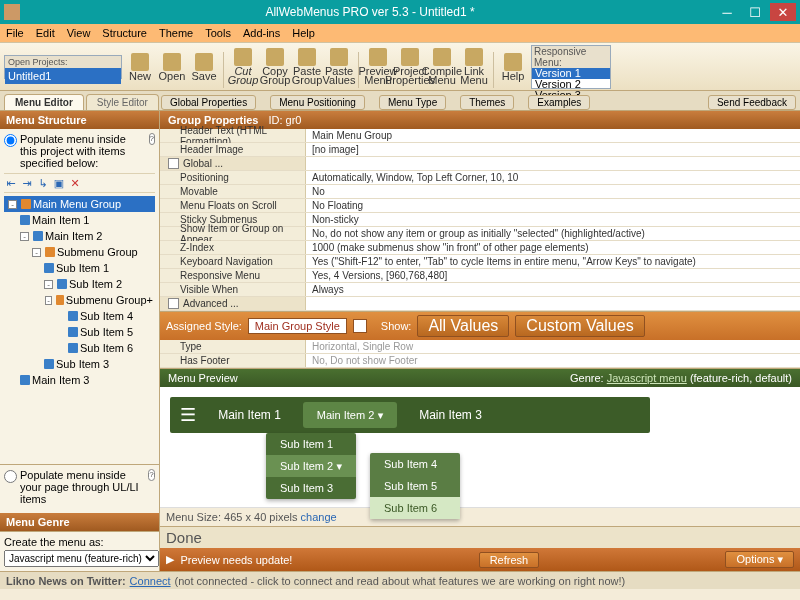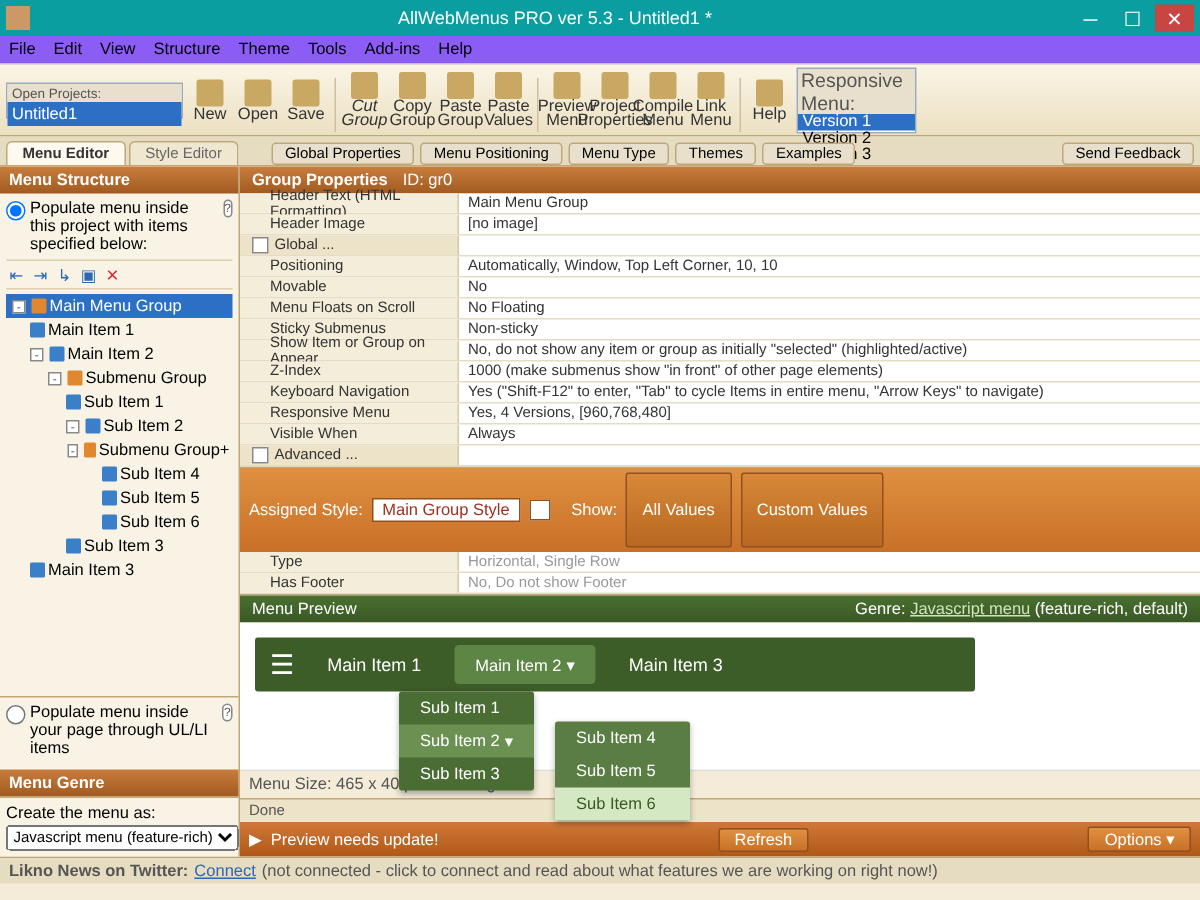--- a/index.html
+++ b/index.html
@@ -2,37 +2,37 @@
 <html><head>
 <meta charset="utf-8">
 <style>
 *{box-sizing:border-box;margin:0;padding:0;font-family:Tahoma,Arial,sans-serif;font-size:11px}
 body{background:#f4ecd9;width:800px;height:600px;overflow:hidden}
 .titlebar{height:24px;background:#0a9ea0;color:#fff;display:flex;align-items:center;padding:0 4px}
 .titlebar .icon{width:16px;height:16px;background:#c96;margin-right:8px}
 .titlebar .title{flex:1;text-align:center;font-size:12px}
 .titlebar .btn{width:26px;height:18px;margin-left:2px;display:flex;align-items:center;justify-content:center;color:#fff;font-size:13px}
 .titlebar .close{background:#c84541}
-.menubar{height:19px;background:#8b5cf6;border-bottom:1px solid #d0c3a3;display:flex;align-items:center;padding:0 6px;gap:12px}
+.menubar{height:19px;background:#fdba74;border-bottom:1px solid #d0c3a3;display:flex;align-items:center;padding:0 6px;gap:12px}
 .menubar span{cursor:pointer}
 .toolbar-row{height:48px;background:linear-gradient(#faf5e6,#ece0c2);border-bottom:1px solid #bfa77a;display:flex;align-items:center;padding:2px 4px;gap:2px}
 .open-proj{width:118px;height:24px;border:1px solid #9ab;background:#fff;font-size:9px}
 .open-proj .hdr{background:#e8e0cc;padding:1px 3px;color:#555;font-size:9px}
 .open-proj .sel{background:#2b70c4;color:#fff;padding:2px 3px}
 .tbtn{width:32px;height:42px;display:flex;flex-direction:column;align-items:center;justify-content:center;font-size:8.5px;color:#333;border-radius:3px;cursor:pointer}
 .tbtn .ic{width:18px;height:18px;background:#c8a862;border-radius:2px;margin-bottom:1px}
 .sep{width:1px;height:36px;background:#cdbf9f;margin:0 3px}
 .resp-box{width:80px;height:44px;border:1px solid #9ab;background:#fff;font-size:9px}
-.resp-box .hdr{background:#e8e0cc;padding:0 2px;font-size:13px;color:#555}
+.resp-box .hdr{background:#e8e0cc;padding:0 2px;font-size:10px;color:#555}
 .resp-box .item{padding:0 3px;line-height:11px}
 .resp-box .item.sel{background:#2b70c4;color:#fff}
 .tabrow{height:20px;background:#e6dcc2;border-bottom:1px solid #bfa77a;display:flex;align-items:flex-end;padding:0 4px;gap:2px}
 .tab{padding:2px 10px;background:#efe7d0;border:1px solid #bfa77a;border-bottom:none;border-radius:4px 4px 0 0;font-size:10px;color:#666;cursor:pointer}
 .tab.active{background:#fdf9ee;color:#333;font-weight:bold}
-.pillrow{display:flex;gap:4px;margin-left:20px;align-items:flex-end}
+.pillrow{display:flex;gap:14px;align-items:flex-end}
 .pill{padding:1px 8px;background:#e8e0cc;border:1px solid #bfa77a;border-radius:3px;font-size:10px;cursor:pointer}
 .feedback{margin-left:auto;padding:1px 8px;background:#e8e0cc;border:1px solid #bfa77a;border-radius:3px;font-size:10px}
 .main{display:flex;height:460px}
 .left{width:160px;background:#f8f3e5;border-right:1px solid #bfa77a;display:flex;flex-direction:column}
 .panel-hdr{background:linear-gradient(#c97d3d,#a05a20);color:#fff;padding:3px 6px;font-size:11px;font-weight:bold}
 .left .body{padding:4px;flex:1;overflow:auto}
 .radio-row{display:flex;align-items:flex-start;gap:3px;margin-bottom:4px;font-size:10px}
 .radio-row input{margin-top:1px}
 .for-row{display:flex;align-items:center;gap:3px;margin:4px 0}
 .for-row select{flex:1;font-size:10px;height:17px}
@@ -51,39 +51,39 @@
 .gp-hdr{background:linear-gradient(#c97d3d,#a05a20);color:#fff;padding:3px 8px;display:flex;gap:10px;font-size:11px}
 .gp-hdr b{font-weight:bold}
 .props{background:#fff;border-bottom:1px solid #bfa77a}
 .prow{display:flex;border-bottom:1px solid #e5dcc6;height:14px;align-items:center}
 .prow .k{width:146px;padding-left:20px;background:#f3edd9;border-right:1px solid #d6c9a5;font-size:10px;color:#333;height:100%;display:flex;align-items:center}
 .prow .v{flex:1;padding-left:6px;font-size:10px;color:#333}
 .prow.grp .k{padding-left:8px;background:#ece3c9}
 .prow.grp .k::before{content:"";width:9px;height:9px;border:1px solid #888;background:#fff;display:inline-block;margin-right:4px;font-size:8px;line-height:7px;text-align:center}
 .style-bar{background:linear-gradient(#e09040,#c87028);padding:3px 6px;display:flex;align-items:center;gap:6px;font-size:10px;color:#fff}
 .style-bar .box{background:#fff;color:#a03020;padding:1px 6px;border:1px solid #905020}
-.style-bar .sbtn{background:linear-gradient(#d88838,#b86820);border:1px solid #905020;color:#fff;padding:18px 10px;border-radius:2px;cursor:pointer;font-size:11px}
+.style-bar .sbtn{background:linear-gradient(#d88838,#b86820);border:1px solid #905020;color:#fff;padding:1px 10px;border-radius:2px;cursor:pointer;font-size:16px}
 .gray .v{color:#999}
 .preview-hdr{background:linear-gradient(#4a7030,#3a5825);color:#fff;padding:3px 8px;display:flex;justify-content:space-between;font-size:10px}
 .preview-hdr a{color:#cde5b8;text-decoration:underline}
 .preview{flex:1;background:#fff;position:relative;padding:10px}
 .menu-bar{background:#3c5c28;height:36px;display:flex;align-items:center;gap:8px;padding:0 10px;width:480px;border-radius:2px}
 .hamb{color:#fff;font-size:18px}
 .mitem{color:#fff;padding:6px 14px;font-size:12px;border-radius:3px}
 .mitem.active{background:#5d8545}
 .submenu{position:absolute;background:#4a6d34;border-radius:2px;box-shadow:0 2px 4px rgba(0,0,0,.3)}
 .submenu .sitem{color:#fff;padding:5px 14px;font-size:11px;width:90px}
 .submenu .sitem.active{background:#6a9152}
 .submenu2{background:#5a7d44}
 .submenu2 .sitem.hl{background:#d5e8c4;color:#3a5825}
 .msize{font-size:10px;color:#555;padding:3px 6px;border-top:1px solid #ddd}
 .msize a{color:#2a67b4;}
 .status-warn{background:linear-gradient(#d07838,#b05818);color:#fff;padding:3px 6px;display:flex;align-items:center;gap:6px;font-size:10px}
 .status-warn .rbtn{margin-left:auto;background:linear-gradient(#e09040,#c87028);border:1px solid #905020;padding:1px 10px;border-radius:2px;color:#fff;cursor:pointer}
-.done{background:#ece3c9;padding:2px 6px;font-size:10px;color:#555;border-top:1px solid #bfa77a}
+.done{background:#ece3c9;padding:2px 6px;font-size:15px;color:#555;border-top:1px solid #bfa77a}
 .footer{height:18px;background:#e6dcc2;border-top:1px solid #bfa77a;display:flex;align-items:center;padding:0 6px;font-size:10px;color:#555}
 .footer a{color:#2a67b4;text-decoration:underline;margin:0 4px}
 .help-ic{display:inline-block;width:12px;height:12px;border:1px solid #888;border-radius:6px;font-size:8px;text-align:center;line-height:10px;color:#555;background:#fff}
 </style>
 </head>
 <body>
 
 <div class="titlebar">
   <div class="icon"></div>
   <div class="title">AllWebMenus PRO ver 5.3 - Untitled1 *</div>

